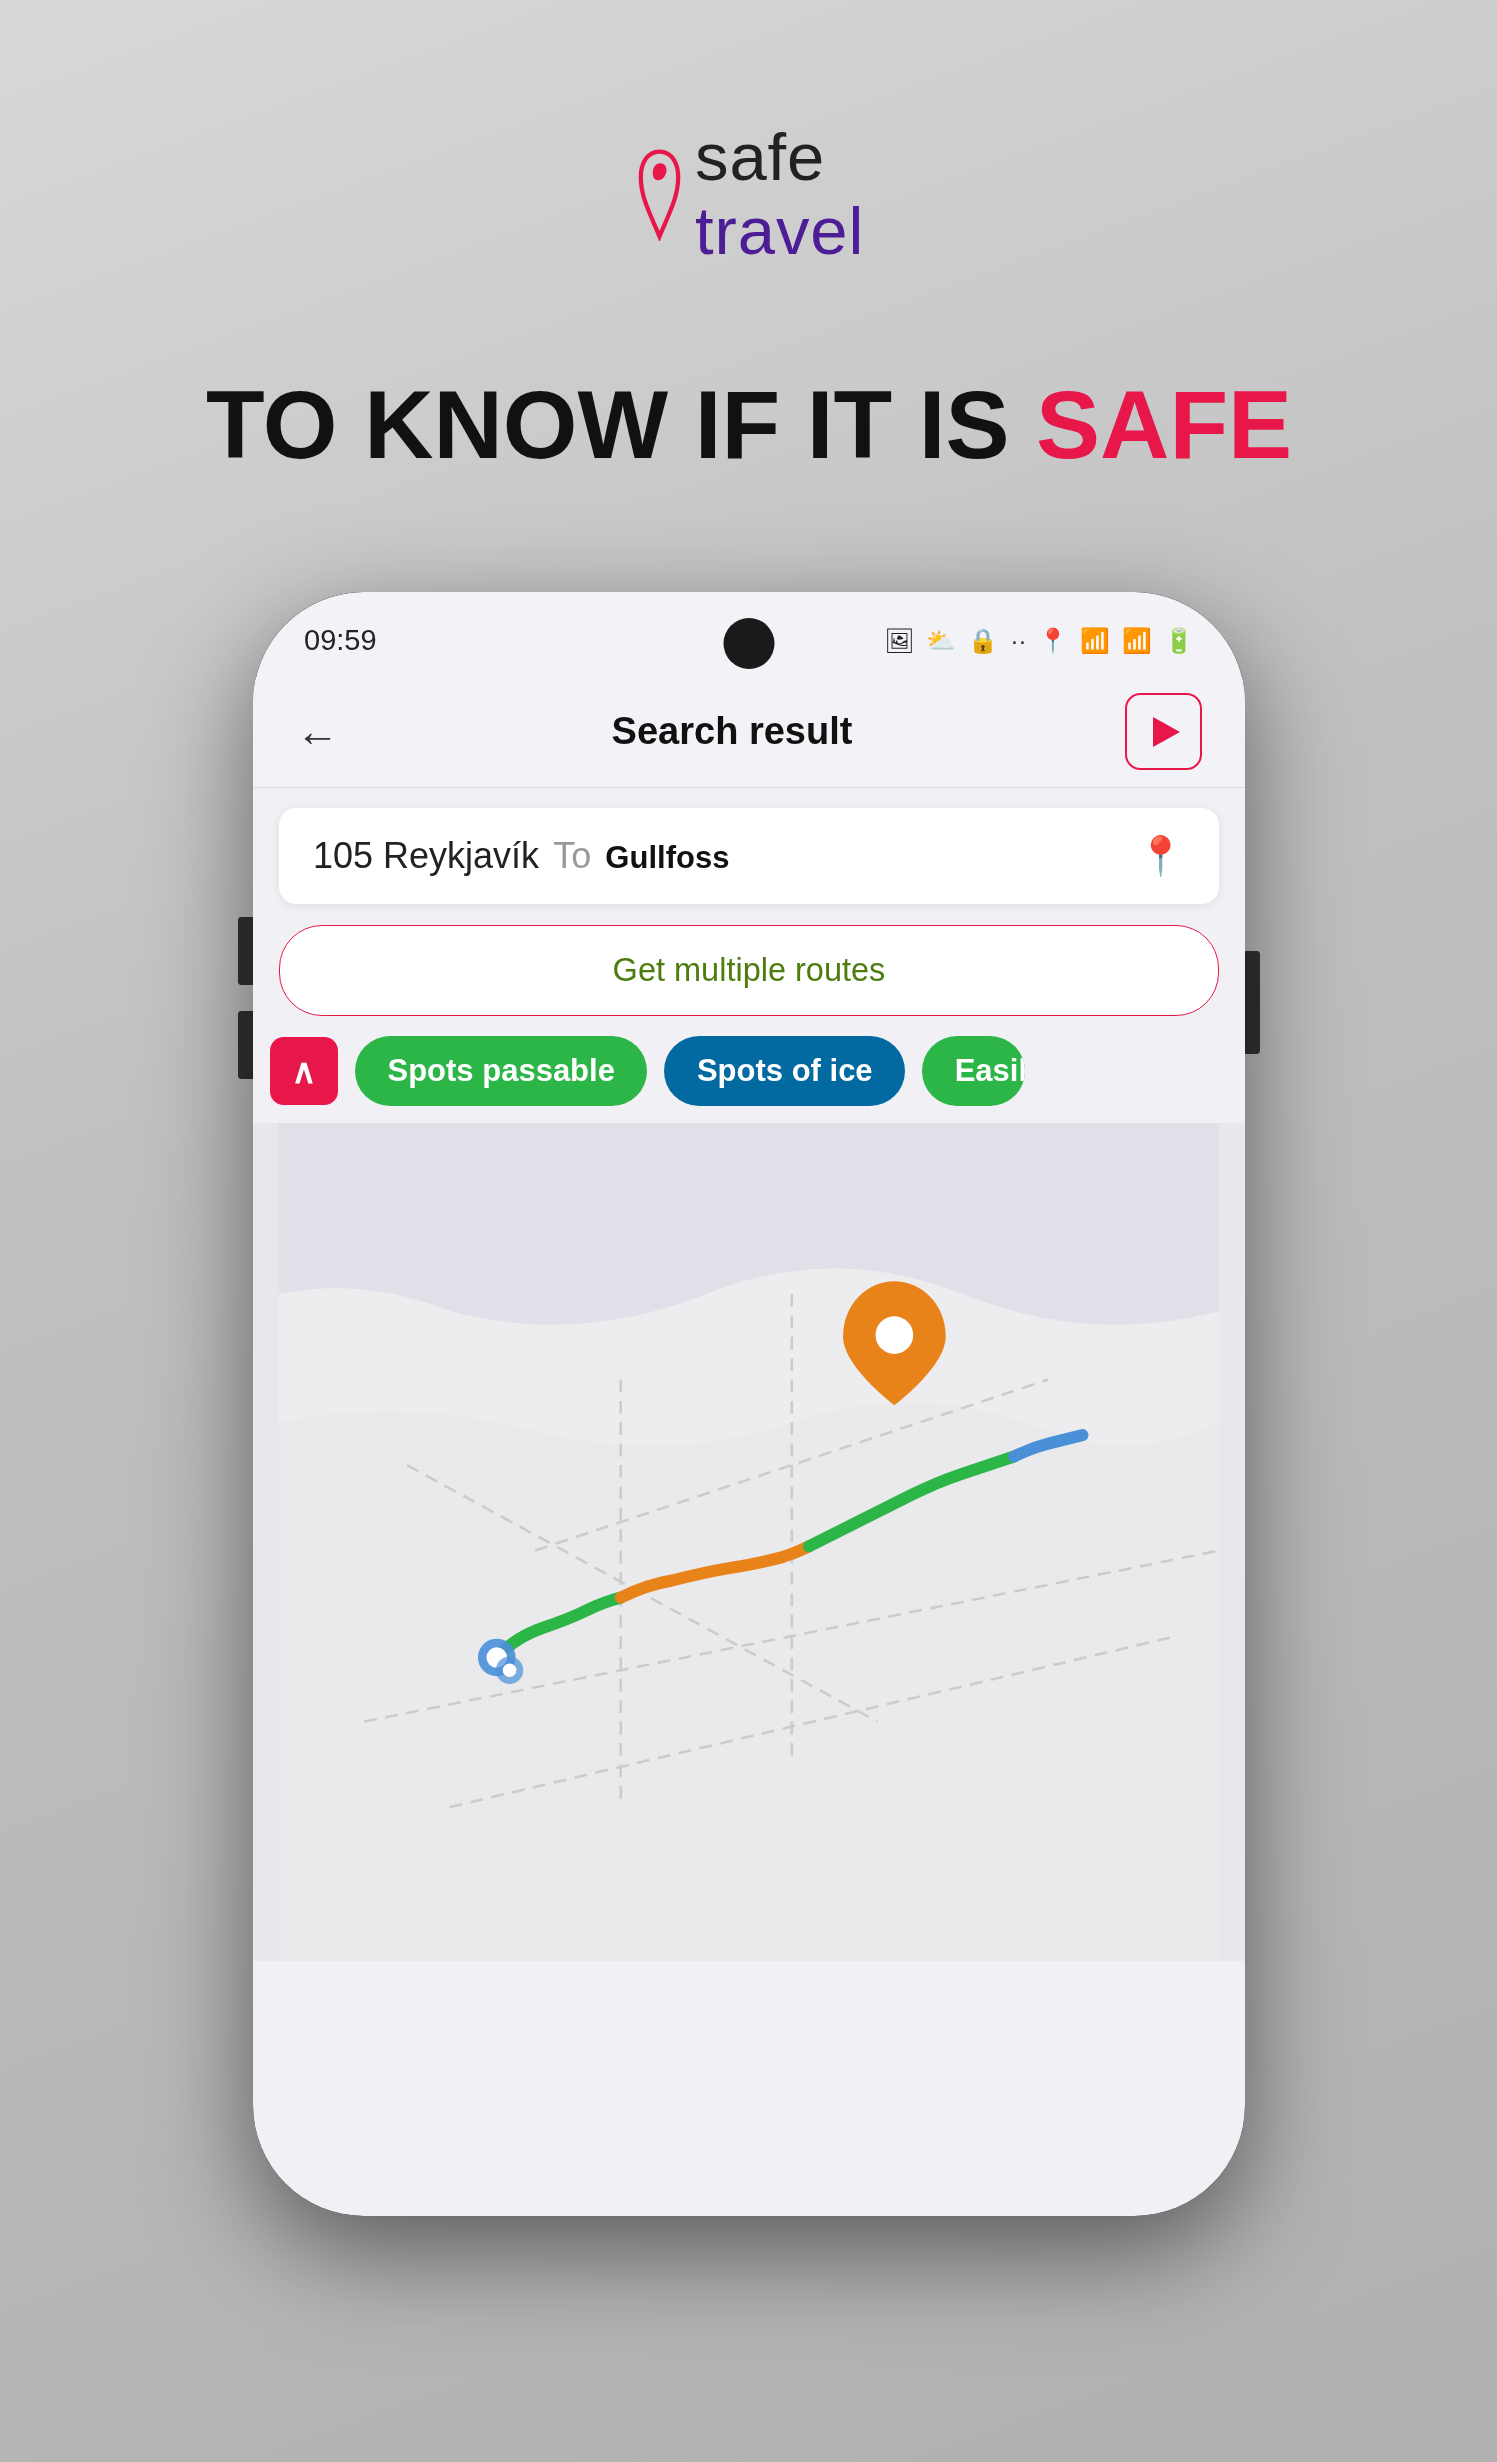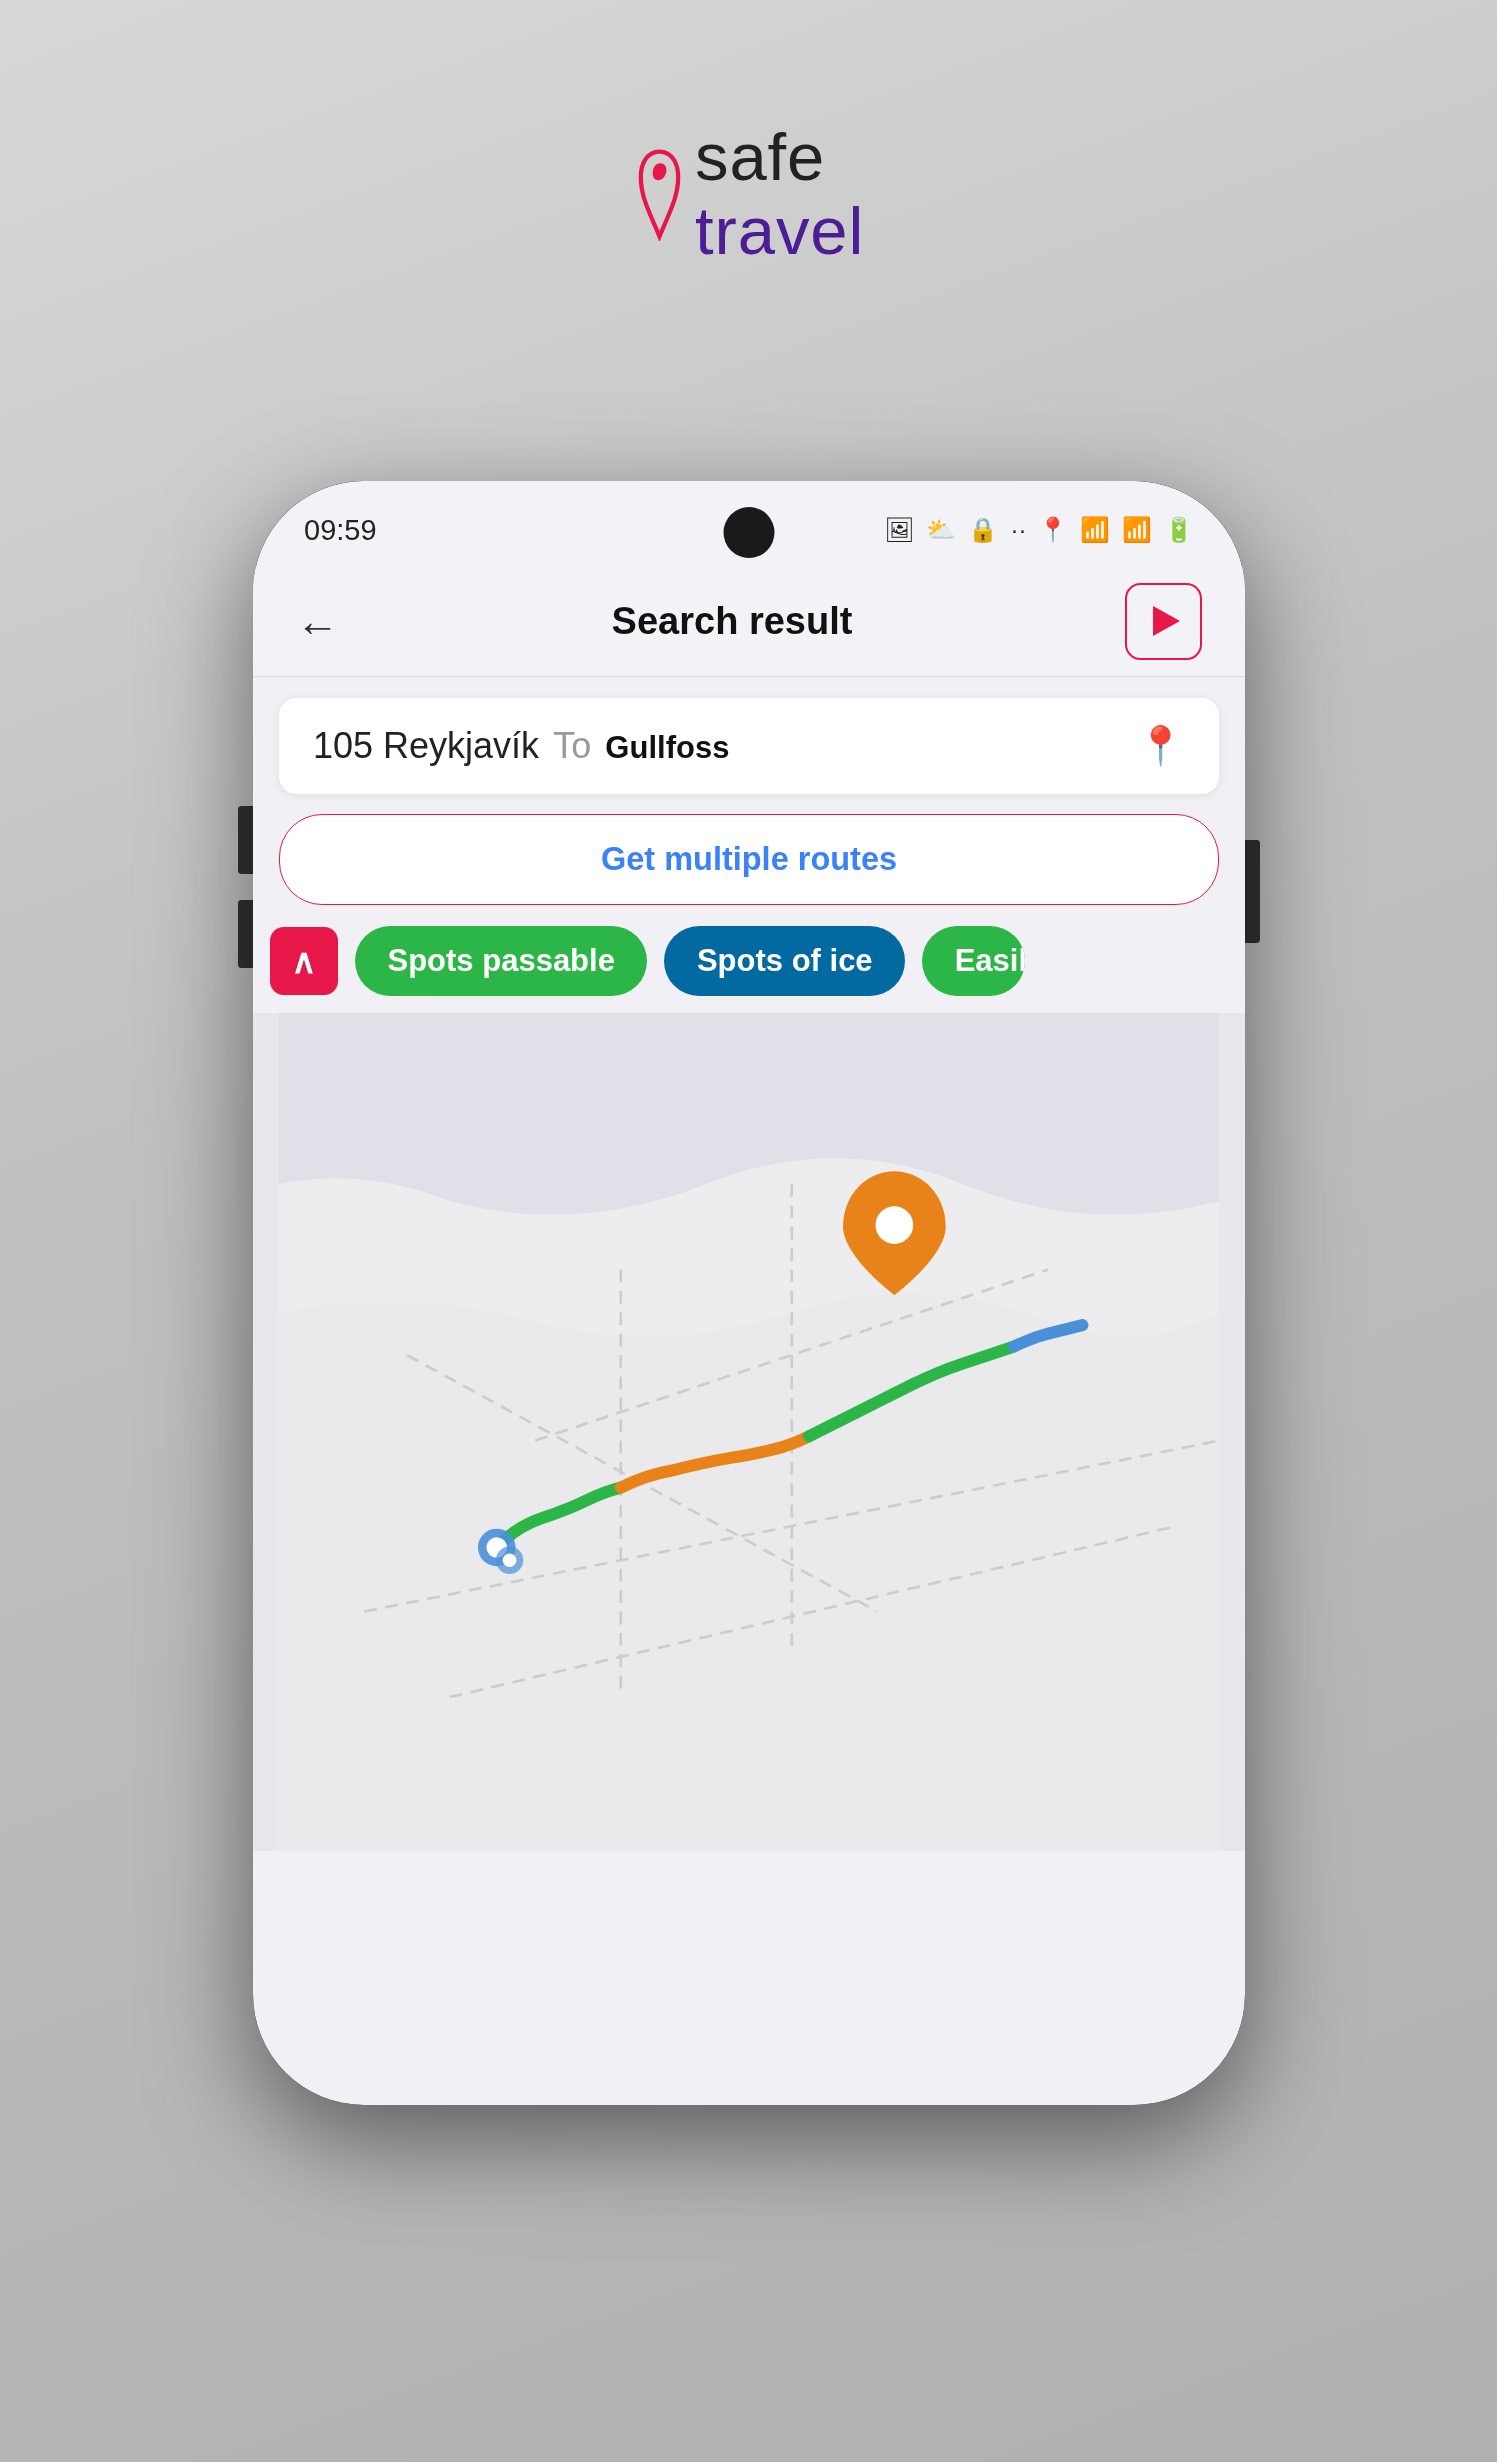--- a/index.html
+++ b/index.html
@@ -262,22 +262,22 @@
       margin: 0 26px 20.5px;
       border: 1.7px solid #e8174a;
       border-radius: 43px;
       padding: 26px;
       text-align: center;
       background: white;
     }
 
     .multi-routes-text {
       font-size: 32.5px;
-      font-weight: 700;
-      color: #3b82f6;
+      font-weight: 400;
+      color: #4d7c0f;
     }
 
     
     .tags-row {
       display: flex;
       align-items: center;
       gap: 17px;
       padding: 0 17px 17px;
       overflow: hidden;
     }
@@ -355,20 +355,23 @@
     <path d="M30 5 C15 5, 8 20, 8 35 C8 60, 20 80, 30 105 C40 80, 52 60, 52 35 C52 20, 45 5, 30 5Z" fill="none" stroke="#e8174a" stroke-width="5"></path>
     <path d="M22 30 C22 22, 28 16, 35 20 C38 22, 40 28, 36 34 C32 40, 22 42, 22 30Z" fill="#e8174a"></path>
   </svg>
   <div class="logo-text">
     <span class="logo-text-safe">safe</span>
     <span class="logo-text-travel">travel</span>
   </div>
 </div>
 
 <div class="headline">
+  <span class="headline-line2">
+    <span>TO KNOW IF IT IS </span><span class="headline-safe">SAFE</span>
+  </span>
 </div>
 
 <div class="phone-wrapper">
   <div class="phone-btn-left"></div>
   <div class="phone-btn-left2"></div>
   <div class="phone-btn-right"></div>
 
   <div class="phone-outer">
     <div class="notch"></div>
 

